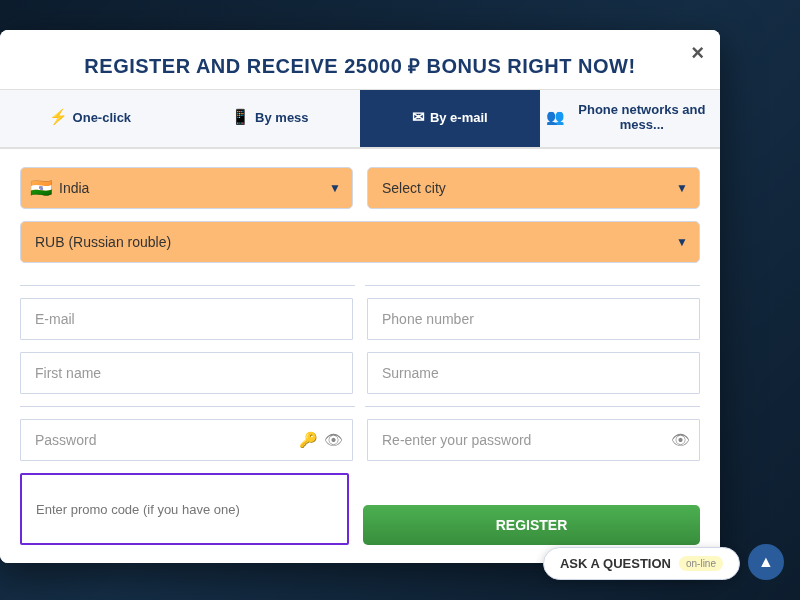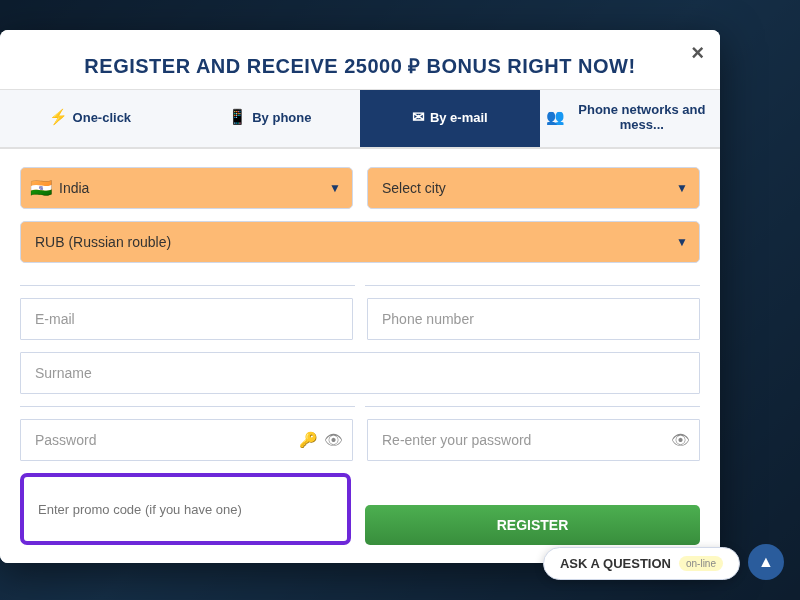--- a/index.html
+++ b/index.html
@@ -183,22 +183,22 @@
       cursor: pointer;
     }
     .bottom-row {
       display: flex;
       gap: 14px;
       margin-top: 4px;
     }
     .promo-input {
       flex: 1;
       padding: 12px 14px;
-      border: 4px solid #6d28d9;
-      border-radius: 7px;
+      border: 2px solid #6d28d9;
+      border-radius: 2px;
       font-size: 13px;
       color: #666;
     }
     .register-btn {
       flex: 1;
       padding: 12px 20px;
       background: linear-gradient(180deg, #4caf50 0%, #388e3c 100%);
       color: #fff;
       font-size: 14px;
       font-weight: 700;
@@ -263,21 +263,21 @@
       <button class="close-btn">×</button>
     </div>
 
     <div class="tabs">
       <button class="tab">
         <span class="tab-icon">⚡</span>
         <span>One-click</span>
       </button>
       <button class="tab">
         <span class="tab-icon">📱</span>
-        <span>By phone</span>
+        <span>By mess</span>
       </button>
       <button class="tab active">
         <span class="tab-icon">✉</span>
         <span>By e-mail</span>
       </button>
       <button class="tab">
         <span class="tab-icon">👥</span>
         <span>Phone networks and mess...</span>
       </button>
     </div>
@@ -318,20 +318,23 @@
         <div class="input-wrapper">
           <input class="input-field" type="email" placeholder="E-mail" style="">
         </div>
         <div class="input-wrapper">
           <input class="input-field" type="tel" placeholder="Phone number" style="">
         </div>
       </div>
 
       <div class="row">
         <div class="input-wrapper">
+          <input class="input-field" type="text" placeholder="First name" style="">
+        </div>
+        <div class="input-wrapper">
           <input class="input-field" type="text" placeholder="Surname" style="">
         </div>
       </div>
 
       <div class="divider-row">
         <div class="divider-line"></div>
         <div class="divider-line"></div>
       </div>
 
       <div class="row">

